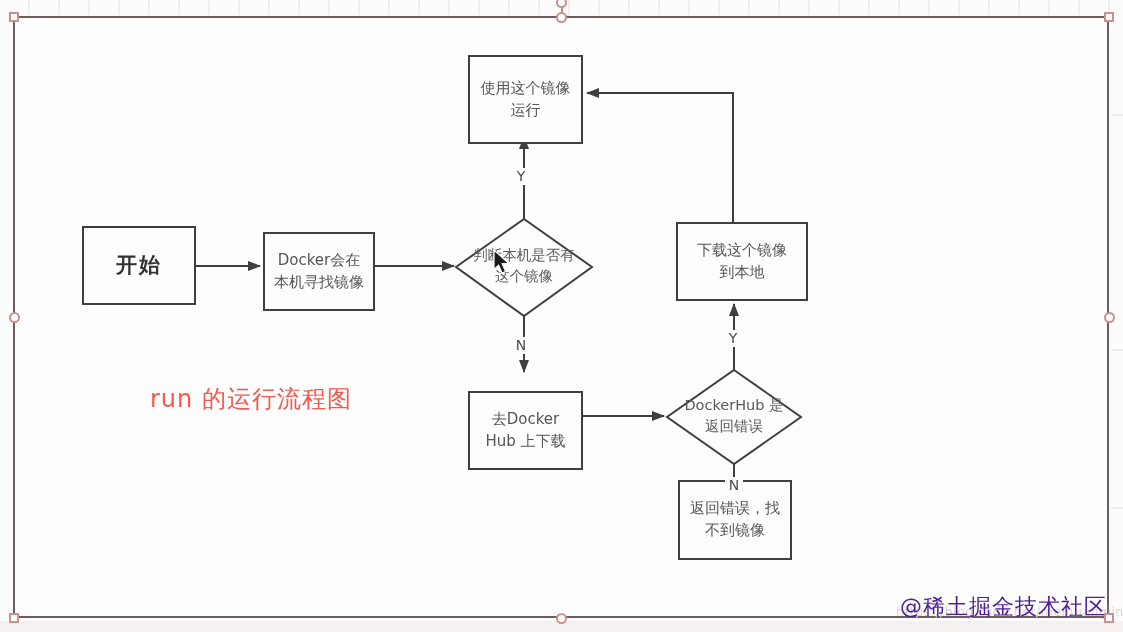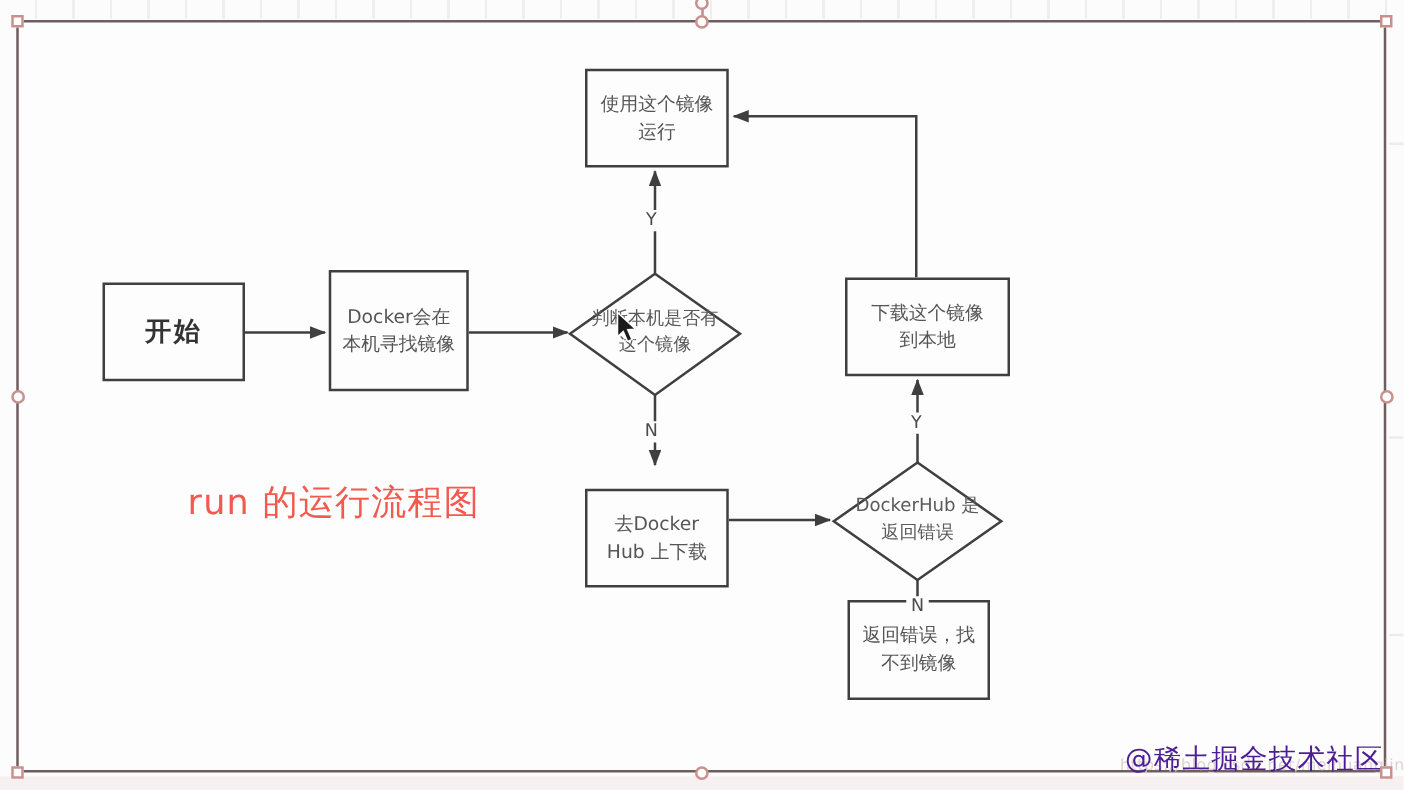--- a/index.html
+++ b/index.html
@@ -40,21 +40,21 @@
   .dlabel {
     position:absolute; z-index:10; text-align:center; color:#5a5a5a;
     font-size:14.5px; line-height:1.45; white-space:pre-line; pointer-events:none;
   }
   .elabel {
     position:absolute; z-index:11; width:18px; text-align:center;
     font-size:14px; color:#4a4a4a; background:#fdfdfd; line-height:1.2;
   }
   .caption {
     position:absolute; left:150px; top:383px; z-index:10;
-    font-size:28px; color:#f2594f; letter-spacing:1px;
+    font-size:24px; color:#f2594f; letter-spacing:1px;
   }
   .wm-main {
     position:absolute; right:16px; top:592px; z-index:20;
     font-size:22px; color:#4c1d95; letter-spacing:1px;
   }
   .wm-url {
     position:absolute; left:896px; top:604px; z-index:19;
     font-size:12.5px; color:#ddd2d1; letter-spacing:.5px;
   }
   .cursor-svg { position:absolute; left:0; top:0; z-index:50; }
@@ -95,23 +95,23 @@
     <line x1="583" y1="416" x2="664" y2="416" marker-end="url(#arw)"></line>
     <line x1="734" y1="370" x2="734" y2="304" marker-end="url(#arw)"></line>
     <line x1="734" y1="464" x2="734" y2="502" marker-end="url(#arw)"></line>
     <polyline points="733,222 733,93 587,93" marker-end="url(#arw)"></polyline>
     <polygon points="524,219 592,267 524,316 456,267" fill="#fdfdfd"></polygon>
     <polygon points="734,370 801,417 734,464 667,417" fill="#fdfdfd"></polygon>
   </g>
 </svg>
 
 <div class="node start" style="left:82px;  top:226px; width:114px; height:79px">开始</div>
-<div class="node" style="left:263px; top:216px; width:112px; height:97px">Docker会在
+<div class="node" style="left:263px; top:232px; width:112px; height:79px">Docker会在
 本机寻找镜像</div>
-<div class="node" style="left:468px; top:55px;  width:115px; height:79px">使用这个镜像
+<div class="node" style="left:468px; top:55px;  width:115px; height:89px">使用这个镜像
 运行</div>
 <div class="node" style="left:676px; top:222px; width:132px; height:79px">下载这个镜像
 到本地</div>
 <div class="node" style="left:468px; top:391px; width:115px; height:79px">去Docker
 Hub 上下载</div>
 <div class="node" style="left:678px; top:480px; width:114px; height:80px">返回错误，找
 不到镜像</div>
 
 <div class="dlabel" style="left:462px; top:245px; width:124px">判断本机是否有
 这个镜像</div>

